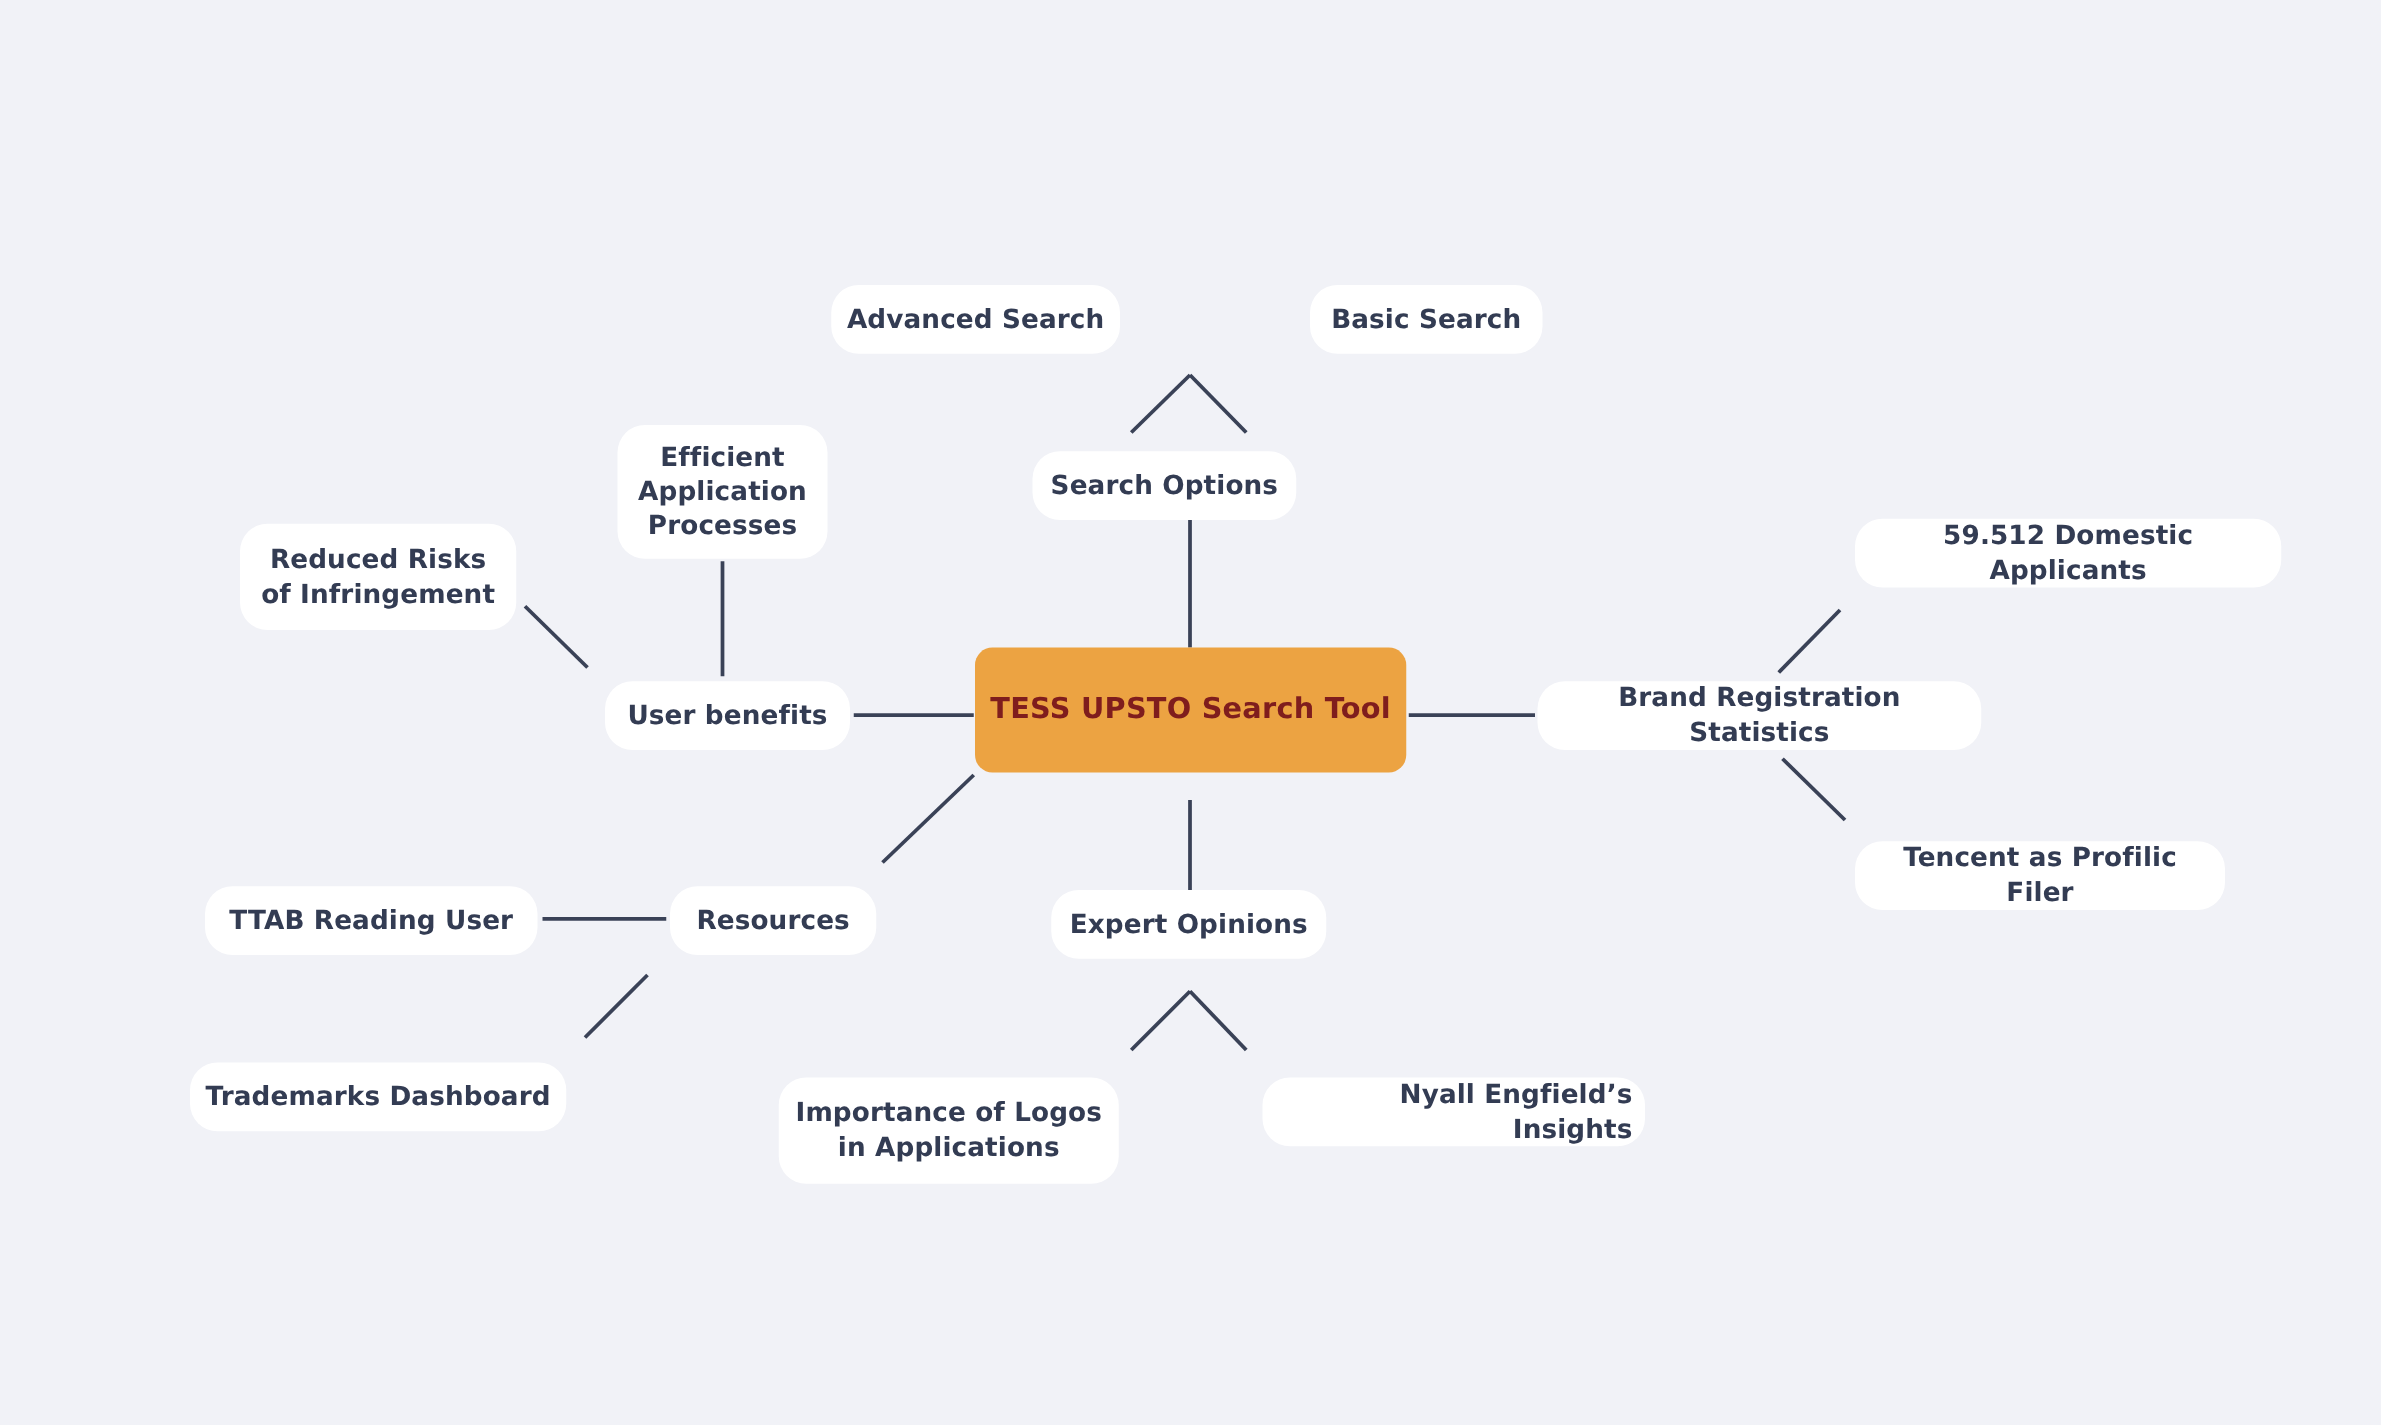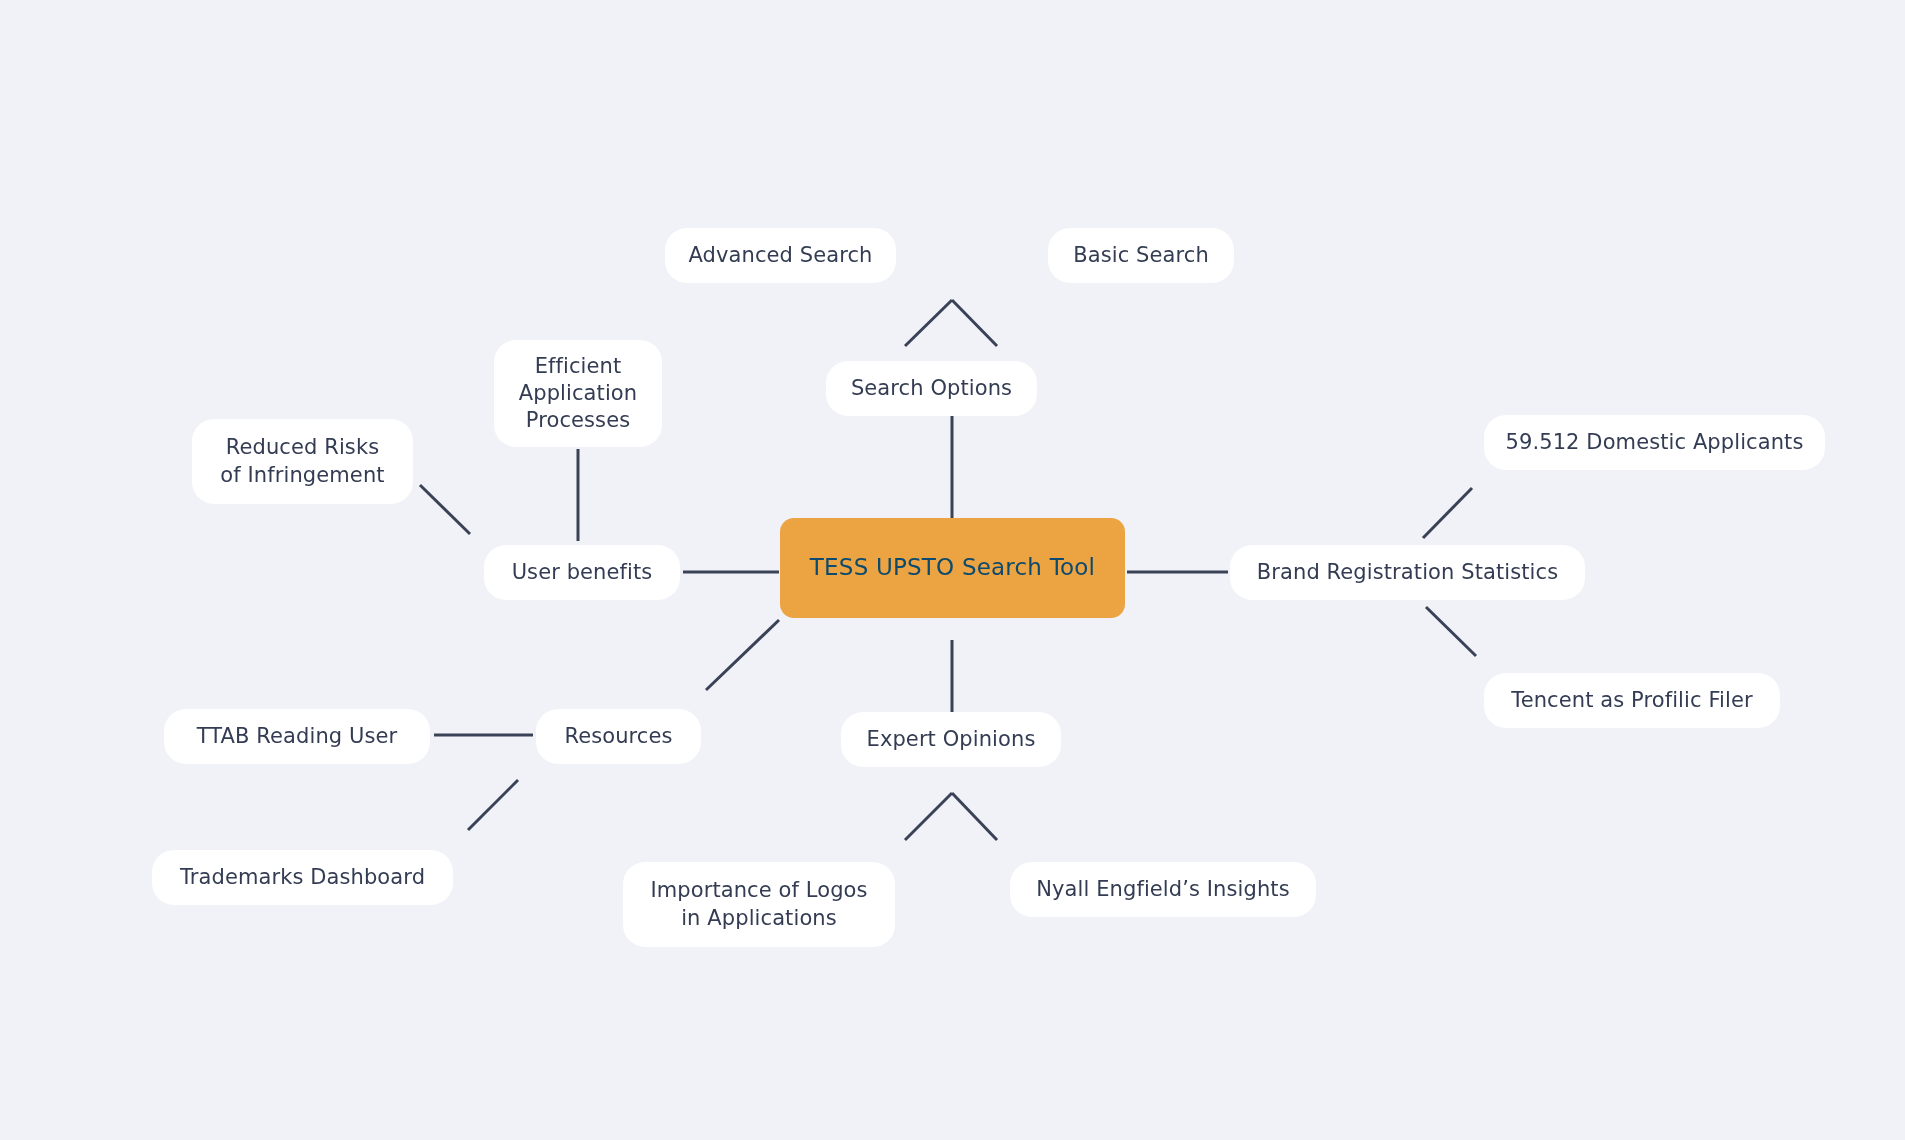--- a/index.html
+++ b/index.html
@@ -30,31 +30,31 @@
   .node {
     position: absolute;
     box-sizing: border-box;
     display: flex;
     align-items: center;
     justify-content: center;
     text-align: center;
     background: #ffffff;
     color: #333c53;
     border-radius: 22px;
-    font-weight: normal;
+    font-weight: bold;
     font-size: 21px;
     line-height: 1.30;
     letter-spacing: 0.1px;
     white-space: pre-line;
     padding: 6px 10px;
     z-index: 2;
   }
   .node.central {
     background: #eca342;
-    color: #0c4a6e;
+    color: #7f1d1d;
     border-radius: 14px;
     font-size: 23px;
     letter-spacing: 0.2px;
   }
 </style>
 </head>
 <body style="background: rgb(241, 242, 247);">
 
 <div id="canvas">
 
@@ -80,21 +80,21 @@
       <div class="node central" style="left: 780px; top: 518px; width: 345px; height: 100px;">TESS UPSTO Search Tool</div>
       <div class="node" style="left: 826px; top: 361px; width: 211px; height: 55px;">Search Options</div>
       <div class="node" style="left: 665px; top: 228px; width: 231px; height: 55px;">Advanced Search</div>
       <div class="node" style="left: 1048px; top: 228px; width: 186px; height: 55px;">Basic Search</div>
       <div class="node" style="left: 1230px; top: 545px; width: 355px; height: 55px;">Brand Registration Statistics</div>
       <div class="node" style="left: 1484px; top: 415px; width: 341px; height: 55px;">59.512 Domestic Applicants</div>
       <div class="node" style="left: 1484px; top: 673px; width: 296px; height: 55px;">Tencent as Profilic Filer</div>
       <div class="node" style="left: 841px; top: 712px; width: 220px; height: 55px;">Expert Opinions</div>
       <div class="node" style="left: 623px; top: 862px; width: 272px; height: 85px;">Importance of Logos
 in Applications</div>
-      <div class="node" style="left: 1010px; top: 862px; width: 306px; height: 55px;">Nyall Engfield’s Insights</div>
+      <div class="node" style="left: 1010px; top: 862px; width: 306px; height: 55px; text-align: right;">Nyall Engfield’s Insights</div>
       <div class="node" style="left: 484px; top: 545px; width: 196px; height: 55px;">User benefits</div>
       <div class="node" style="left: 494px; top: 340px; width: 168px; height: 107px;">Efficient
 Application
 Processes</div>
       <div class="node" style="left: 192px; top: 419px; width: 221px; height: 85px;">Reduced Risks
 of Infringement</div>
       <div class="node" style="left: 536px; top: 709px; width: 165px; height: 55px;">Resources</div>
       <div class="node" style="left: 164px; top: 709px; width: 266px; height: 55px;">TTAB Reading User</div>
       <div class="node" style="left: 152px; top: 850px; width: 301px; height: 55px;">Trademarks  Dashboard</div>
     </div>

